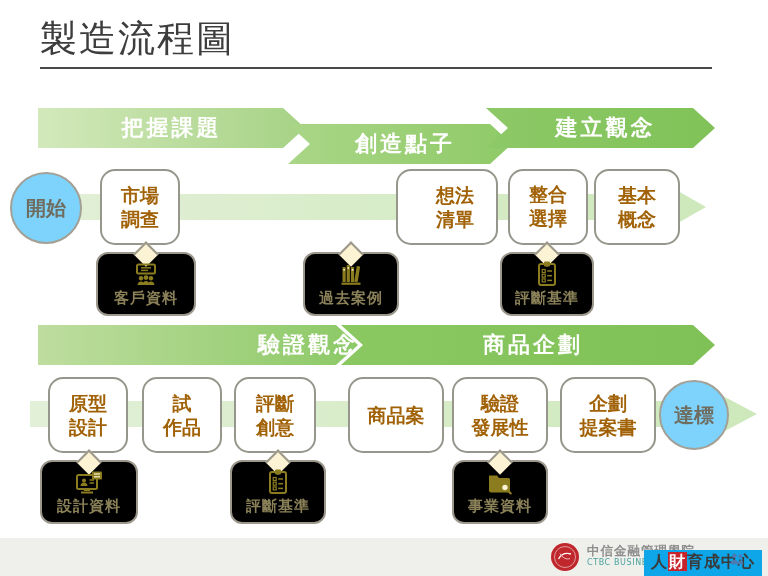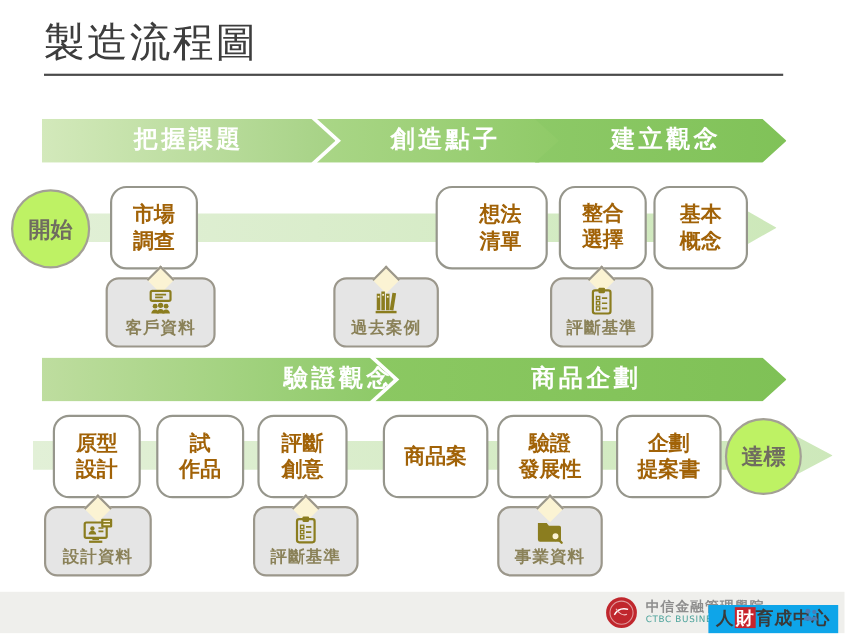--- a/index.html
+++ b/index.html
@@ -10,42 +10,42 @@
   .title{position:absolute;left:40px;top:14px;font-size:37px;font-weight:normal;color:#3d3d3d;letter-spacing:2px;}
   .title-rule{position:absolute;left:40px;top:67px;width:672px;height:2px;background:#4a4a4a;}
 
   
   .banner{position:absolute;height:40px;line-height:40px;text-align:center;
           color:#ffffff;font-size:22px;font-weight:bold;letter-spacing:3px;}
   .banner.first{clip-path:polygon(0 0,calc(100% - 22px) 0,100% 50%,calc(100% - 22px) 100%,0 100%);}
   .banner.next{clip-path:polygon(0 0,calc(100% - 22px) 0,100% 50%,calc(100% - 22px) 100%,0 100%,22px 50%);padding-left:10px;}
 
   .b-r1-1{left:38px;top:108px;width:267px;background:linear-gradient(to right,#d3e9bb,#a6d285);}
-  .b-r1-2{left:288px;top:108px;width:214px;background:linear-gradient(to right,#aad687,#8fca67);}
+  .b-r1-2{left:288px;top:124px;width:214px;background:linear-gradient(to right,#aad687,#8fca67);}
   .b-r1-3{left:486px;top:108px;width:219px;background:linear-gradient(to right,#8dc967,#80c258);}
   .b-r2-1{left:38px;top:325px;width:320px;background:linear-gradient(to right,#bedd9f,#8cc966);text-align:right;}
   .b-r2-2{left:341px;top:325px;width:364px;background:linear-gradient(to right,#8bc862,#7fc156);}
 
   
   .band{position:absolute;height:50px;
         clip-path:polygon(0 24%,93.5% 24%,93.5% 0,100% 50%,93.5% 100%,93.5% 76%,0 76%);
         background:linear-gradient(to right,#e2f0d7,#cde8ba);}
   .band-1{left:30px;top:182px;width:676px;}
   .band-2{left:30px;top:389px;width:727px;}
 
   
   .node{position:absolute;background:#fff;border:2px solid #96968c;border-radius:15px;
         display:flex;align-items:center;justify-content:center;text-align:center;
         font-weight:bold;color:#a16207;font-size:19px;line-height:1.28;white-space:pre-line;}
-  .circle{position:absolute;background:#bef264;border:2px solid #a3a095;border-radius:50%;
+  .circle{position:absolute;background:#7dd3fc;border:2px solid #a3a095;border-radius:50%;
         display:flex;align-items:center;justify-content:center;
         font-weight:bold;color:#6f6c60;font-size:20px;}
 
   
-  .callout{position:absolute;height:60px;background:#e5e5e5;border:2px solid #9b978b;border-radius:12px;
+  .callout{position:absolute;height:60px;background:#000000;border:2px solid #9b978b;border-radius:12px;
            display:flex;flex-direction:column;align-items:center;justify-content:center;gap:2px;}
   .callout::before{content:'';position:absolute;top:-9px;left:50%;margin-left:-9px;width:16px;height:16px;
            background:#fbf3d3;border-top:2px solid #9b978b;border-left:2px solid #9b978b;
            transform:rotate(45deg);z-index:1;}
   .callout .cap{font-size:15px;font-weight:bold;color:#8a8158;letter-spacing:1px;z-index:2;}
   .callout .ic{height:26px;display:flex;align-items:flex-end;z-index:2;}
 
   
   .footer{position:absolute;left:0;bottom:0;width:768px;height:38px;background:#efefec;}
   .seal{position:absolute;left:550px;top:4px;}

